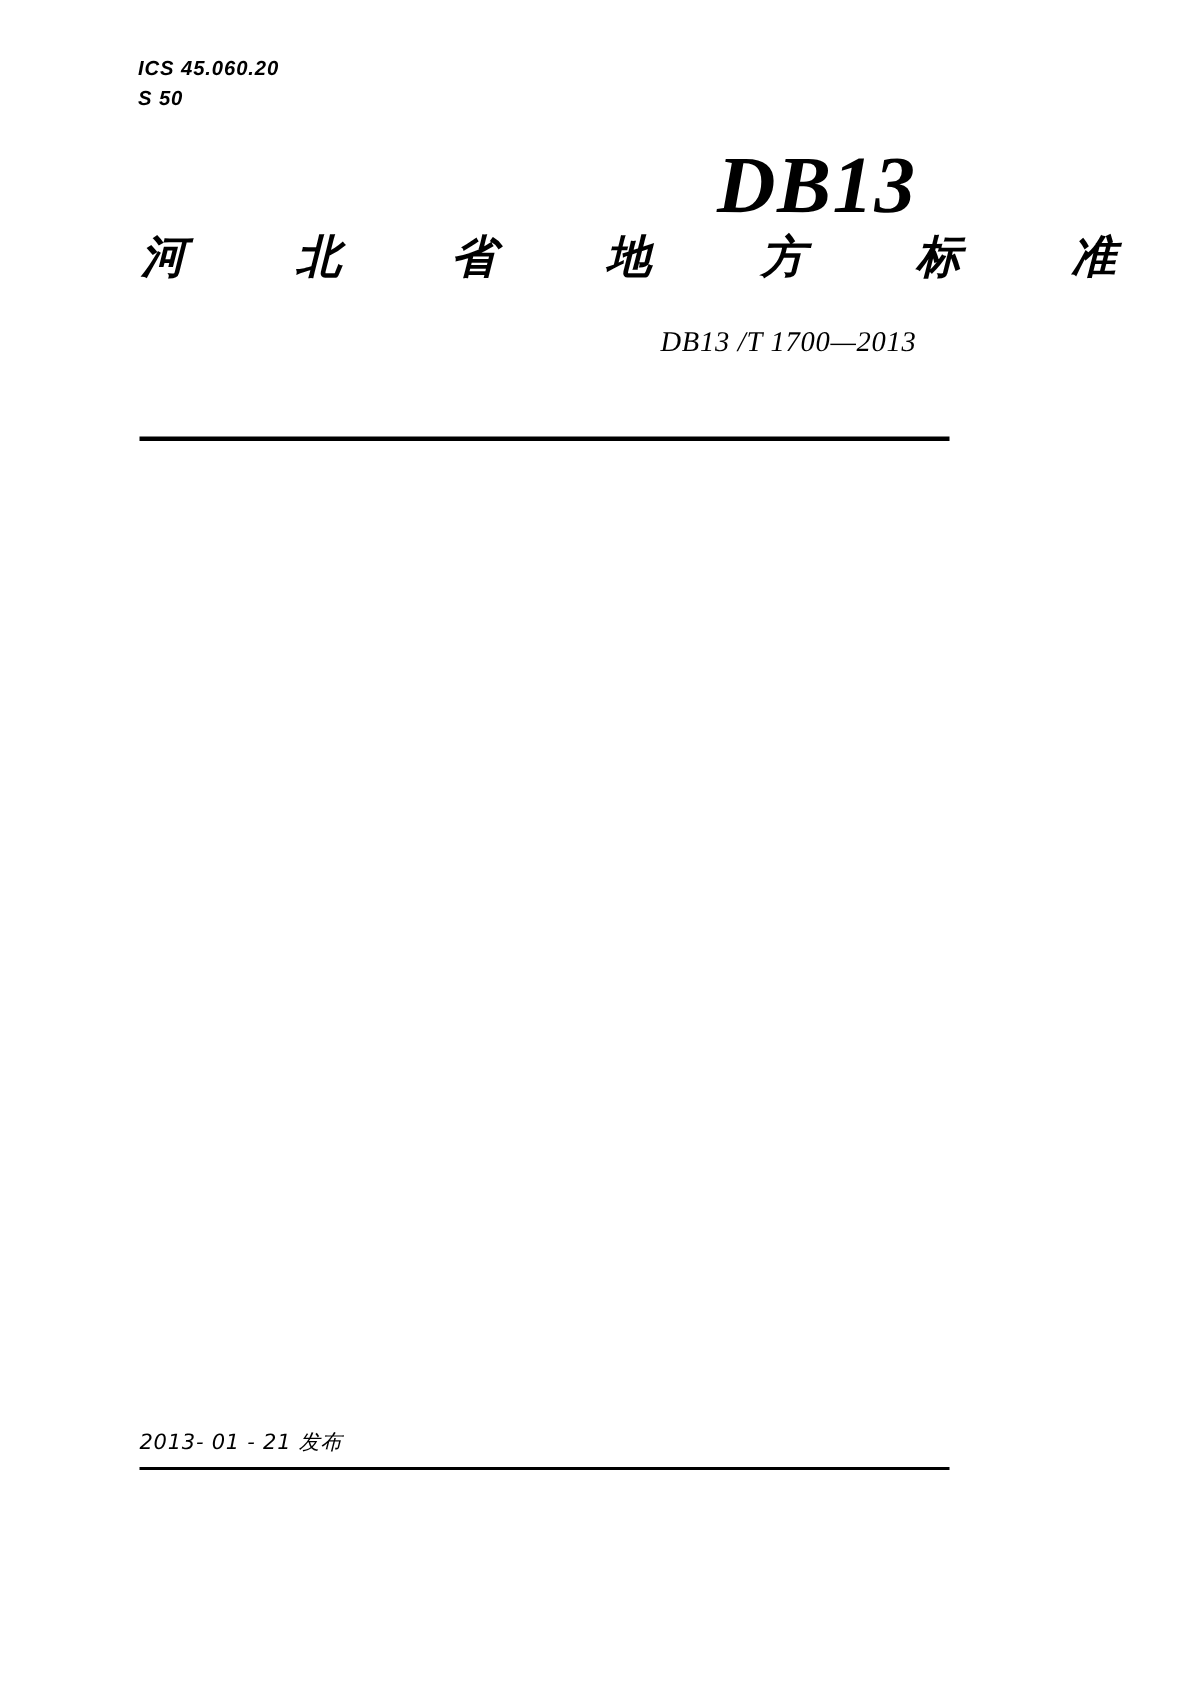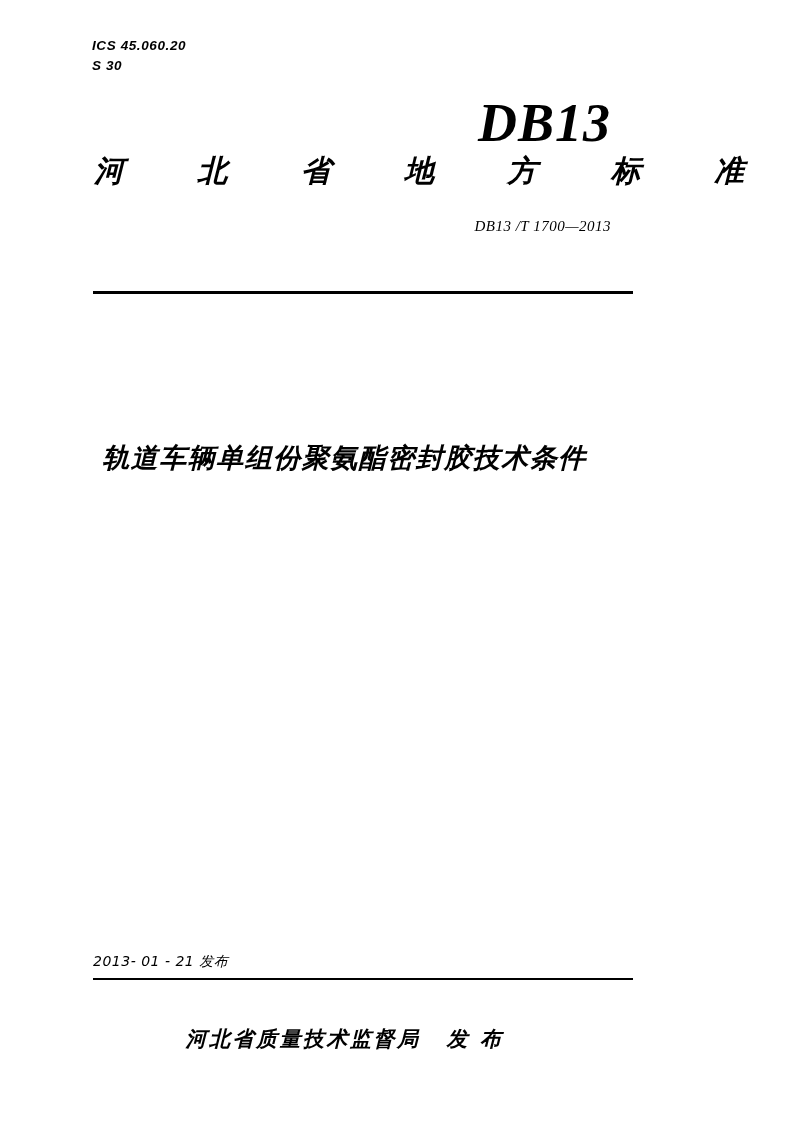--- a/index.html
+++ b/index.html
@@ -70,21 +70,21 @@
   .province-line span {
     display: inline-block;
   }
 
   
   .std-number {
     position: absolute;
     right: 78px;
     top: 215px;
     font-family: "Liberation Serif", serif;
-    font-size: 15px;
+    font-size: 19px;
     letter-spacing: 0.5px;
     white-space: nowrap;
   }
 
   
   .rule-top {
     position: absolute;
     left: 93px;
     right: 56px;
     top: 288px;
@@ -148,44 +148,40 @@
     width: 26px;
   }
 </style>
 </head>
 <body>
 
 <div class="page">
 
   <div class="ics-block">
     <div class="ics-line">ICS 45.060.20</div>
-    <div class="ics-line">S 30</div>
+    <div class="ics-line">S 50</div>
   </div>
 
   <div class="db-logo">DB13</div>
 
   <div class="province-line">
     <span>河</span>
     <span>北</span>
     <span>省</span>
     <span>地</span>
     <span>方</span>
     <span>标</span>
     <span>准</span>
   </div>
 
   <div class="std-number">DB13 /T 1700—2013</div>
 
   <div class="rule-top"></div>
 
-  <div class="doc-title">轨道车辆单组份聚氨酯密封胶技术条件</div>
 
   <div class="rule-bottom"></div>
 
   <div class="date-row">
     <div class="date-item">2013- 01 - 21 发布</div>
   </div>
 
-  <div class="publisher">
-    <span>河北省质量技术监督局</span><span class="pub-gap"></span><span>发 布</span>
-  </div>
 
 </div>
 
 </body></html>

